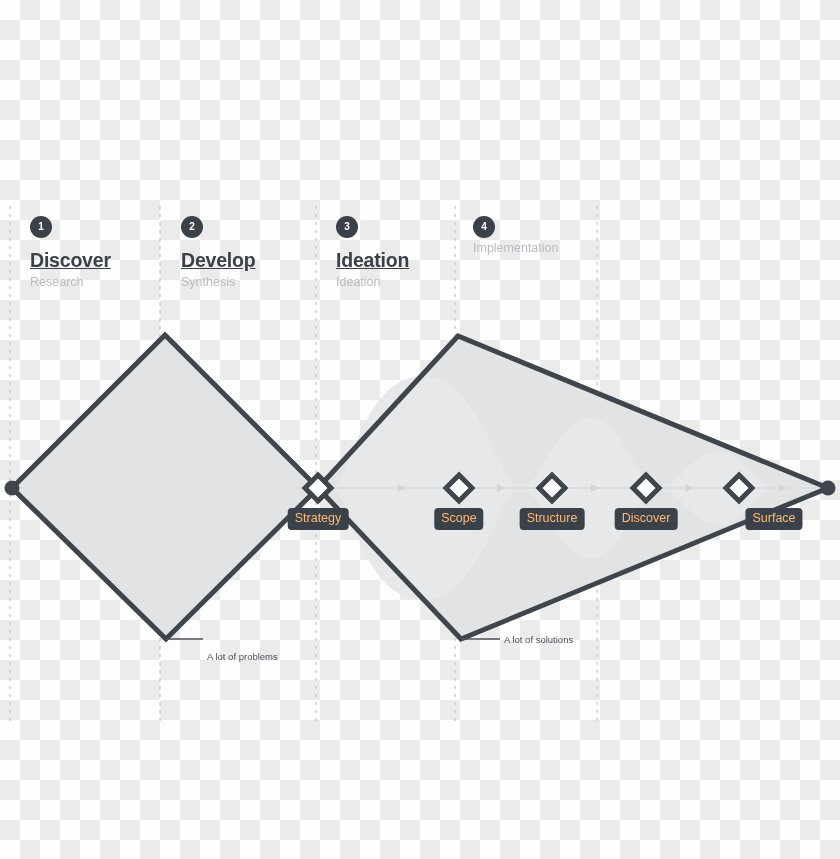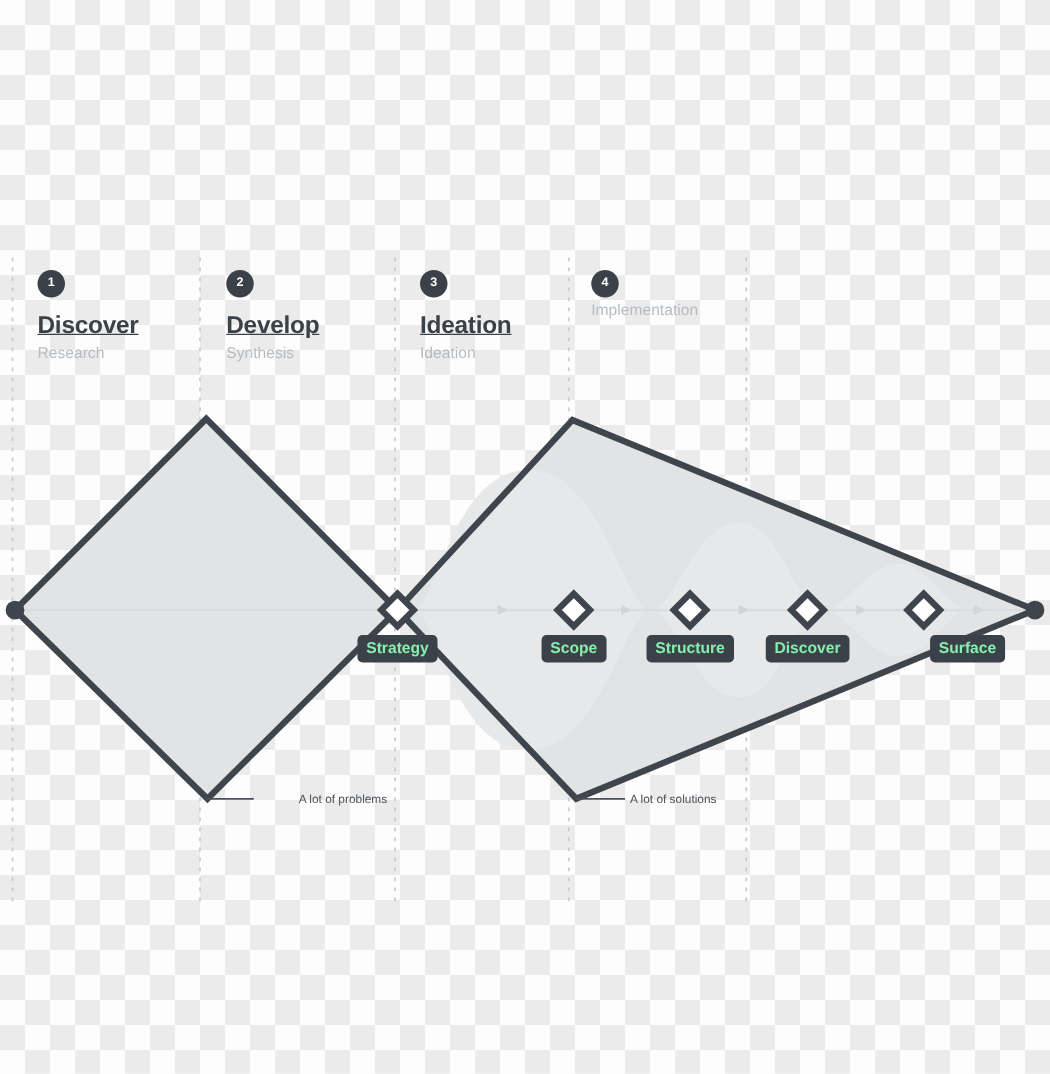--- a/index.html
+++ b/index.html
@@ -66,23 +66,23 @@
     font-size: 12.5px;
     color: #b7bcc2;
     white-space: nowrap;
   }
 
   
   .pill {
     position: absolute;
     transform: translateX(-50%);
     background: #3b4148;
-    color: #86efac;
+    color: #fdba74;
     font-size: 12.5px;
-    font-weight: bold;
+    font-weight: normal;
     padding: 4px 7px 5px 7px;
     border-radius: 4px;
     white-space: nowrap;
     line-height: 1;
   }
 
   
   .annot {
     position: absolute;
     font-size: 9.5px;
@@ -186,16 +186,16 @@
     <div class="phase-badge">4</div>
     <div class="phase-sub">Implementation</div>
   </div>
 
   <div class="pill" style="left:318px; top:508px;">Strategy</div>
   <div class="pill" style="left:459px; top:508px;">Scope</div>
   <div class="pill" style="left:552px; top:508px;">Structure</div>
   <div class="pill" style="left:646px; top:508px;">Discover</div>
   <div class="pill" style="left:774px; top:508px;">Surface</div>
 
-  <div class="annot" style="left:207px; top:635px;margin-left:32px;">A lot of problems</div>
+  <div class="annot" style="left:207px; top:652px;">A lot of problems</div>
   <div class="annot" style="left:504px; top:635px;">A lot of solutions</div>
 
 </div>
 
 </body></html>

